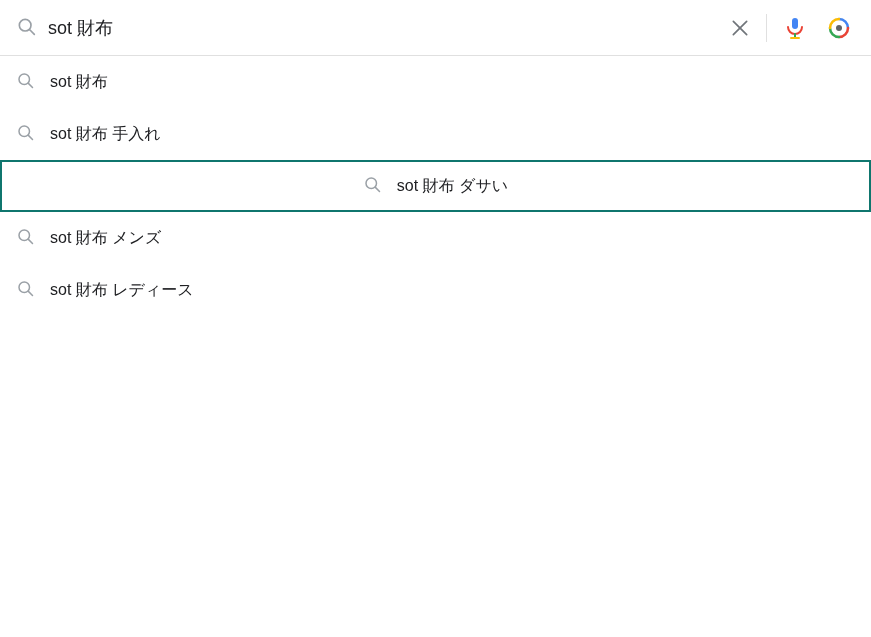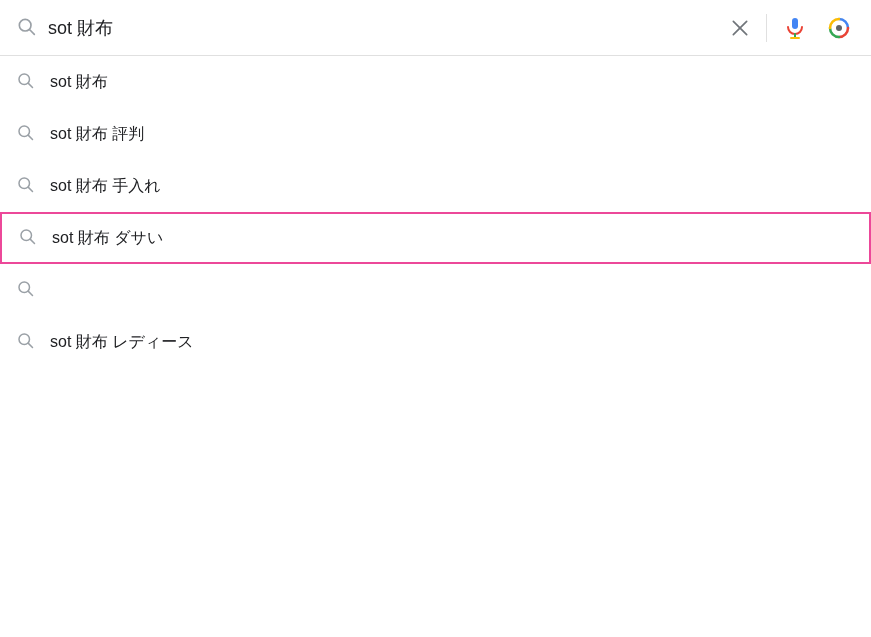--- a/index.html
+++ b/index.html
@@ -82,21 +82,22 @@
       color: #9aa0a6;
       flex-shrink: 0;
     }
 
     .suggestion-text {
       font-size: 16px;
       color: #202124;
     }
 
     .suggestion-item.highlighted {
-      border: 2px solid #ec4899;
+      border: 2px solid #0f766e;
+      justify-content: center;
     }
 
     
     .search-glass {
       width: 20px;
       height: 20px;
     }
 
     
     .mic-svg {
@@ -158,41 +159,35 @@
       <circle cx="11" cy="11" r="7" stroke="#9aa0a6" stroke-width="2"></circle>
       <line x1="16.5" y1="16.5" x2="22" y2="22" stroke="#9aa0a6" stroke-width="2" stroke-linecap="round"></line>
     </svg></span>
       <span class="suggestion-text">sot 財布</span>
     </li>
     <li class="suggestion-item">
       <span class="suggestion-icon"><svg width="18" height="18" viewBox="0 0 24 24" fill="none">
       <circle cx="11" cy="11" r="7" stroke="#9aa0a6" stroke-width="2"></circle>
       <line x1="16.5" y1="16.5" x2="22" y2="22" stroke="#9aa0a6" stroke-width="2" stroke-linecap="round"></line>
     </svg></span>
-      <span class="suggestion-text">sot 財布 評判</span>
-    </li>
-    <li class="suggestion-item">
-      <span class="suggestion-icon"><svg width="18" height="18" viewBox="0 0 24 24" fill="none">
-      <circle cx="11" cy="11" r="7" stroke="#9aa0a6" stroke-width="2"></circle>
-      <line x1="16.5" y1="16.5" x2="22" y2="22" stroke="#9aa0a6" stroke-width="2" stroke-linecap="round"></line>
-    </svg></span>
       <span class="suggestion-text">sot 財布 手入れ</span>
     </li>
     <li class="suggestion-item highlighted">
       <span class="suggestion-icon"><svg width="18" height="18" viewBox="0 0 24 24" fill="none">
       <circle cx="11" cy="11" r="7" stroke="#9aa0a6" stroke-width="2"></circle>
       <line x1="16.5" y1="16.5" x2="22" y2="22" stroke="#9aa0a6" stroke-width="2" stroke-linecap="round"></line>
     </svg></span>
       <span class="suggestion-text">sot 財布 ダサい</span>
     </li>
     <li class="suggestion-item">
       <span class="suggestion-icon"><svg width="18" height="18" viewBox="0 0 24 24" fill="none">
       <circle cx="11" cy="11" r="7" stroke="#9aa0a6" stroke-width="2"></circle>
       <line x1="16.5" y1="16.5" x2="22" y2="22" stroke="#9aa0a6" stroke-width="2" stroke-linecap="round"></line>
     </svg></span>
+      <span class="suggestion-text">sot 財布 メンズ</span>
     </li>
     <li class="suggestion-item">
       <span class="suggestion-icon"><svg width="18" height="18" viewBox="0 0 24 24" fill="none">
       <circle cx="11" cy="11" r="7" stroke="#9aa0a6" stroke-width="2"></circle>
       <line x1="16.5" y1="16.5" x2="22" y2="22" stroke="#9aa0a6" stroke-width="2" stroke-linecap="round"></line>
     </svg></span>
       <span class="suggestion-text">sot 財布 レディース</span>
     </li>
   </ul>
 

